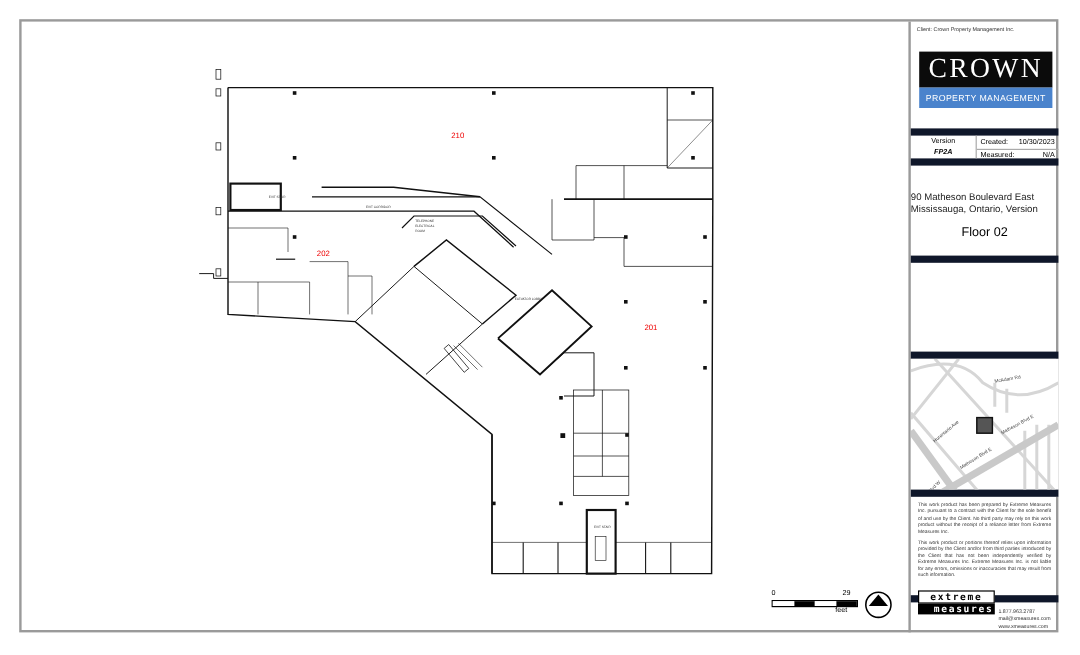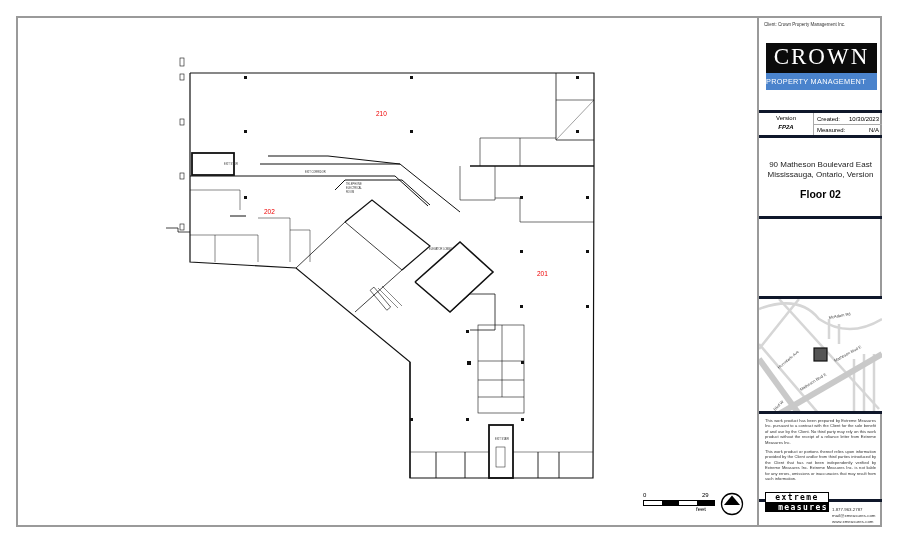--- a/index.html
+++ b/index.html
@@ -1,27 +1,27 @@
 <!DOCTYPE html>
 <html><head>
 <meta charset="utf-8">
 <style>
   html,body{margin:0;padding:0;background:#fff;}
   body{width:900px;height:546px;position:relative;overflow:hidden;font-family:"Liberation Sans",sans-serif;}
   .frame{position:absolute;left:16px;top:16px;width:866px;height:511px;border:2px solid #9a9a9a;box-sizing:border-box;}
   .plan-area{position:absolute;left:18px;top:18px;width:739px;height:509px;}
   .panel{position:absolute;left:757px;top:18px;width:125px;height:509px;border-left:2px solid #9a9a9a;box-sizing:border-box;}
-  .panel .sec{position:absolute;left:0;width:123px;border-bottom:3px solid #0f172a;box-sizing:border-box;}
+  .panel .sec{position:absolute;left:0;width:123px;border-bottom:6px solid #0f172a;box-sizing:border-box;}
   .client{font-size:4.5px;color:#333;padding:4px 0 0 5px;}
   .logo{position:absolute;left:7px;top:25px;width:111px;height:47px;}
   .logo .top{height:27px;background:#0b0b0b;color:#fff;font-family:"Liberation Serif",serif;font-size:23px;letter-spacing:2px;text-align:center;line-height:28px;}
-  .logo .bot{height:17px;background:#4a83cc;color:#fff;font-size:7.3px;text-align:left;line-height:17px;letter-spacing:0.3px;}
+  .logo .bot{height:17px;background:#4a83cc;color:#fff;font-size:7.3px;text-align:center;line-height:17px;letter-spacing:0.3px;}
   .cell{box-sizing:border-box;}
-  .addr{font-size:8px;color:#222;text-align:center;line-height:10px;}
-  .floor{font-size:10.5px;font-weight:bold;text-align:center;margin-top:8px;}
+  .addr{font-size:8px;color:#222;line-height:10px;}
+  .floor{font-size:10.5px;font-weight:normal;text-align:center;margin-top:8px;}
   .disc{font-size:4.1px;color:#333;line-height:5.4px;text-align:justify;padding:0 6px;}
   .em-logo{position:absolute;left:6px;top:487px;width:64px;}
   .em-logo div{font-family:"DejaVu Sans Mono",monospace;font-weight:bold;font-size:8px;text-align:center;line-height:9px;letter-spacing:1.4px;}
   .em1{border:1px solid #000;color:#000;background:#fff;}
   .em2{background:#000;color:#fff;padding-left:12px;}
   .contact{position:absolute;left:73px;top:489px;font-size:4.4px;color:#333;line-height:6px;}
   .room-label{position:absolute;color:#e00;font-size:6.5px;}
   .scale{position:absolute;}
 </style>
 </head>

